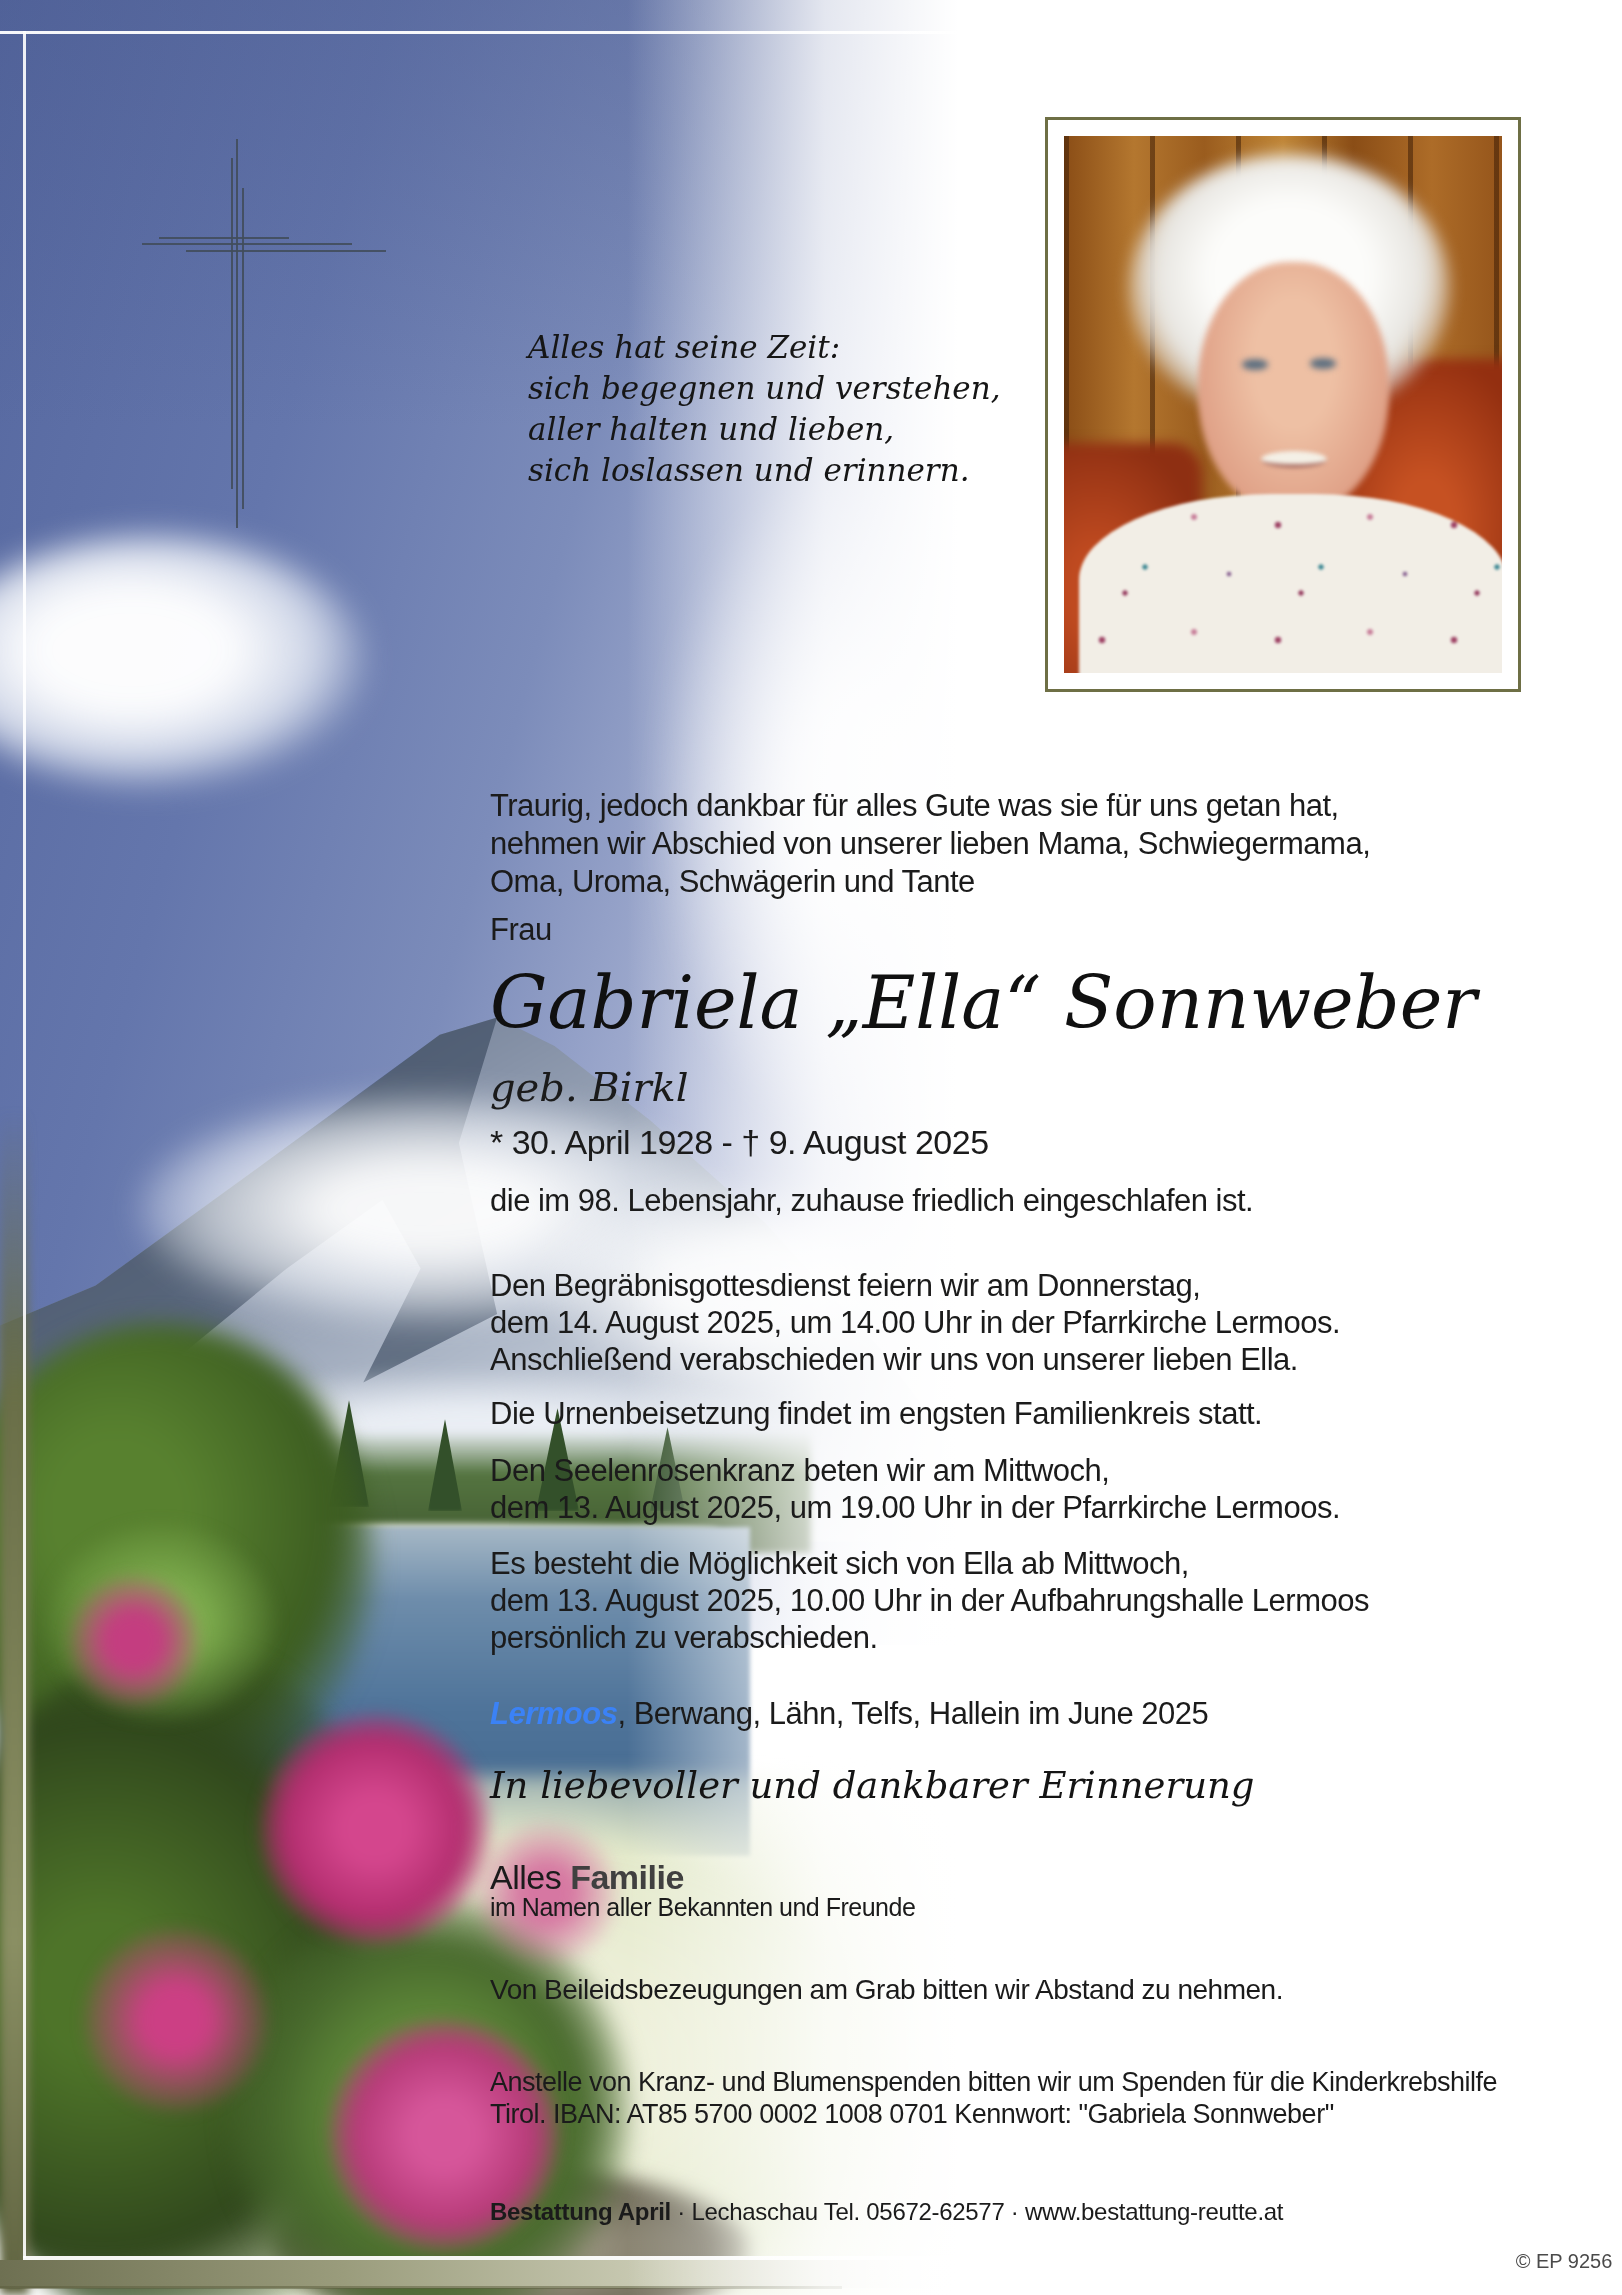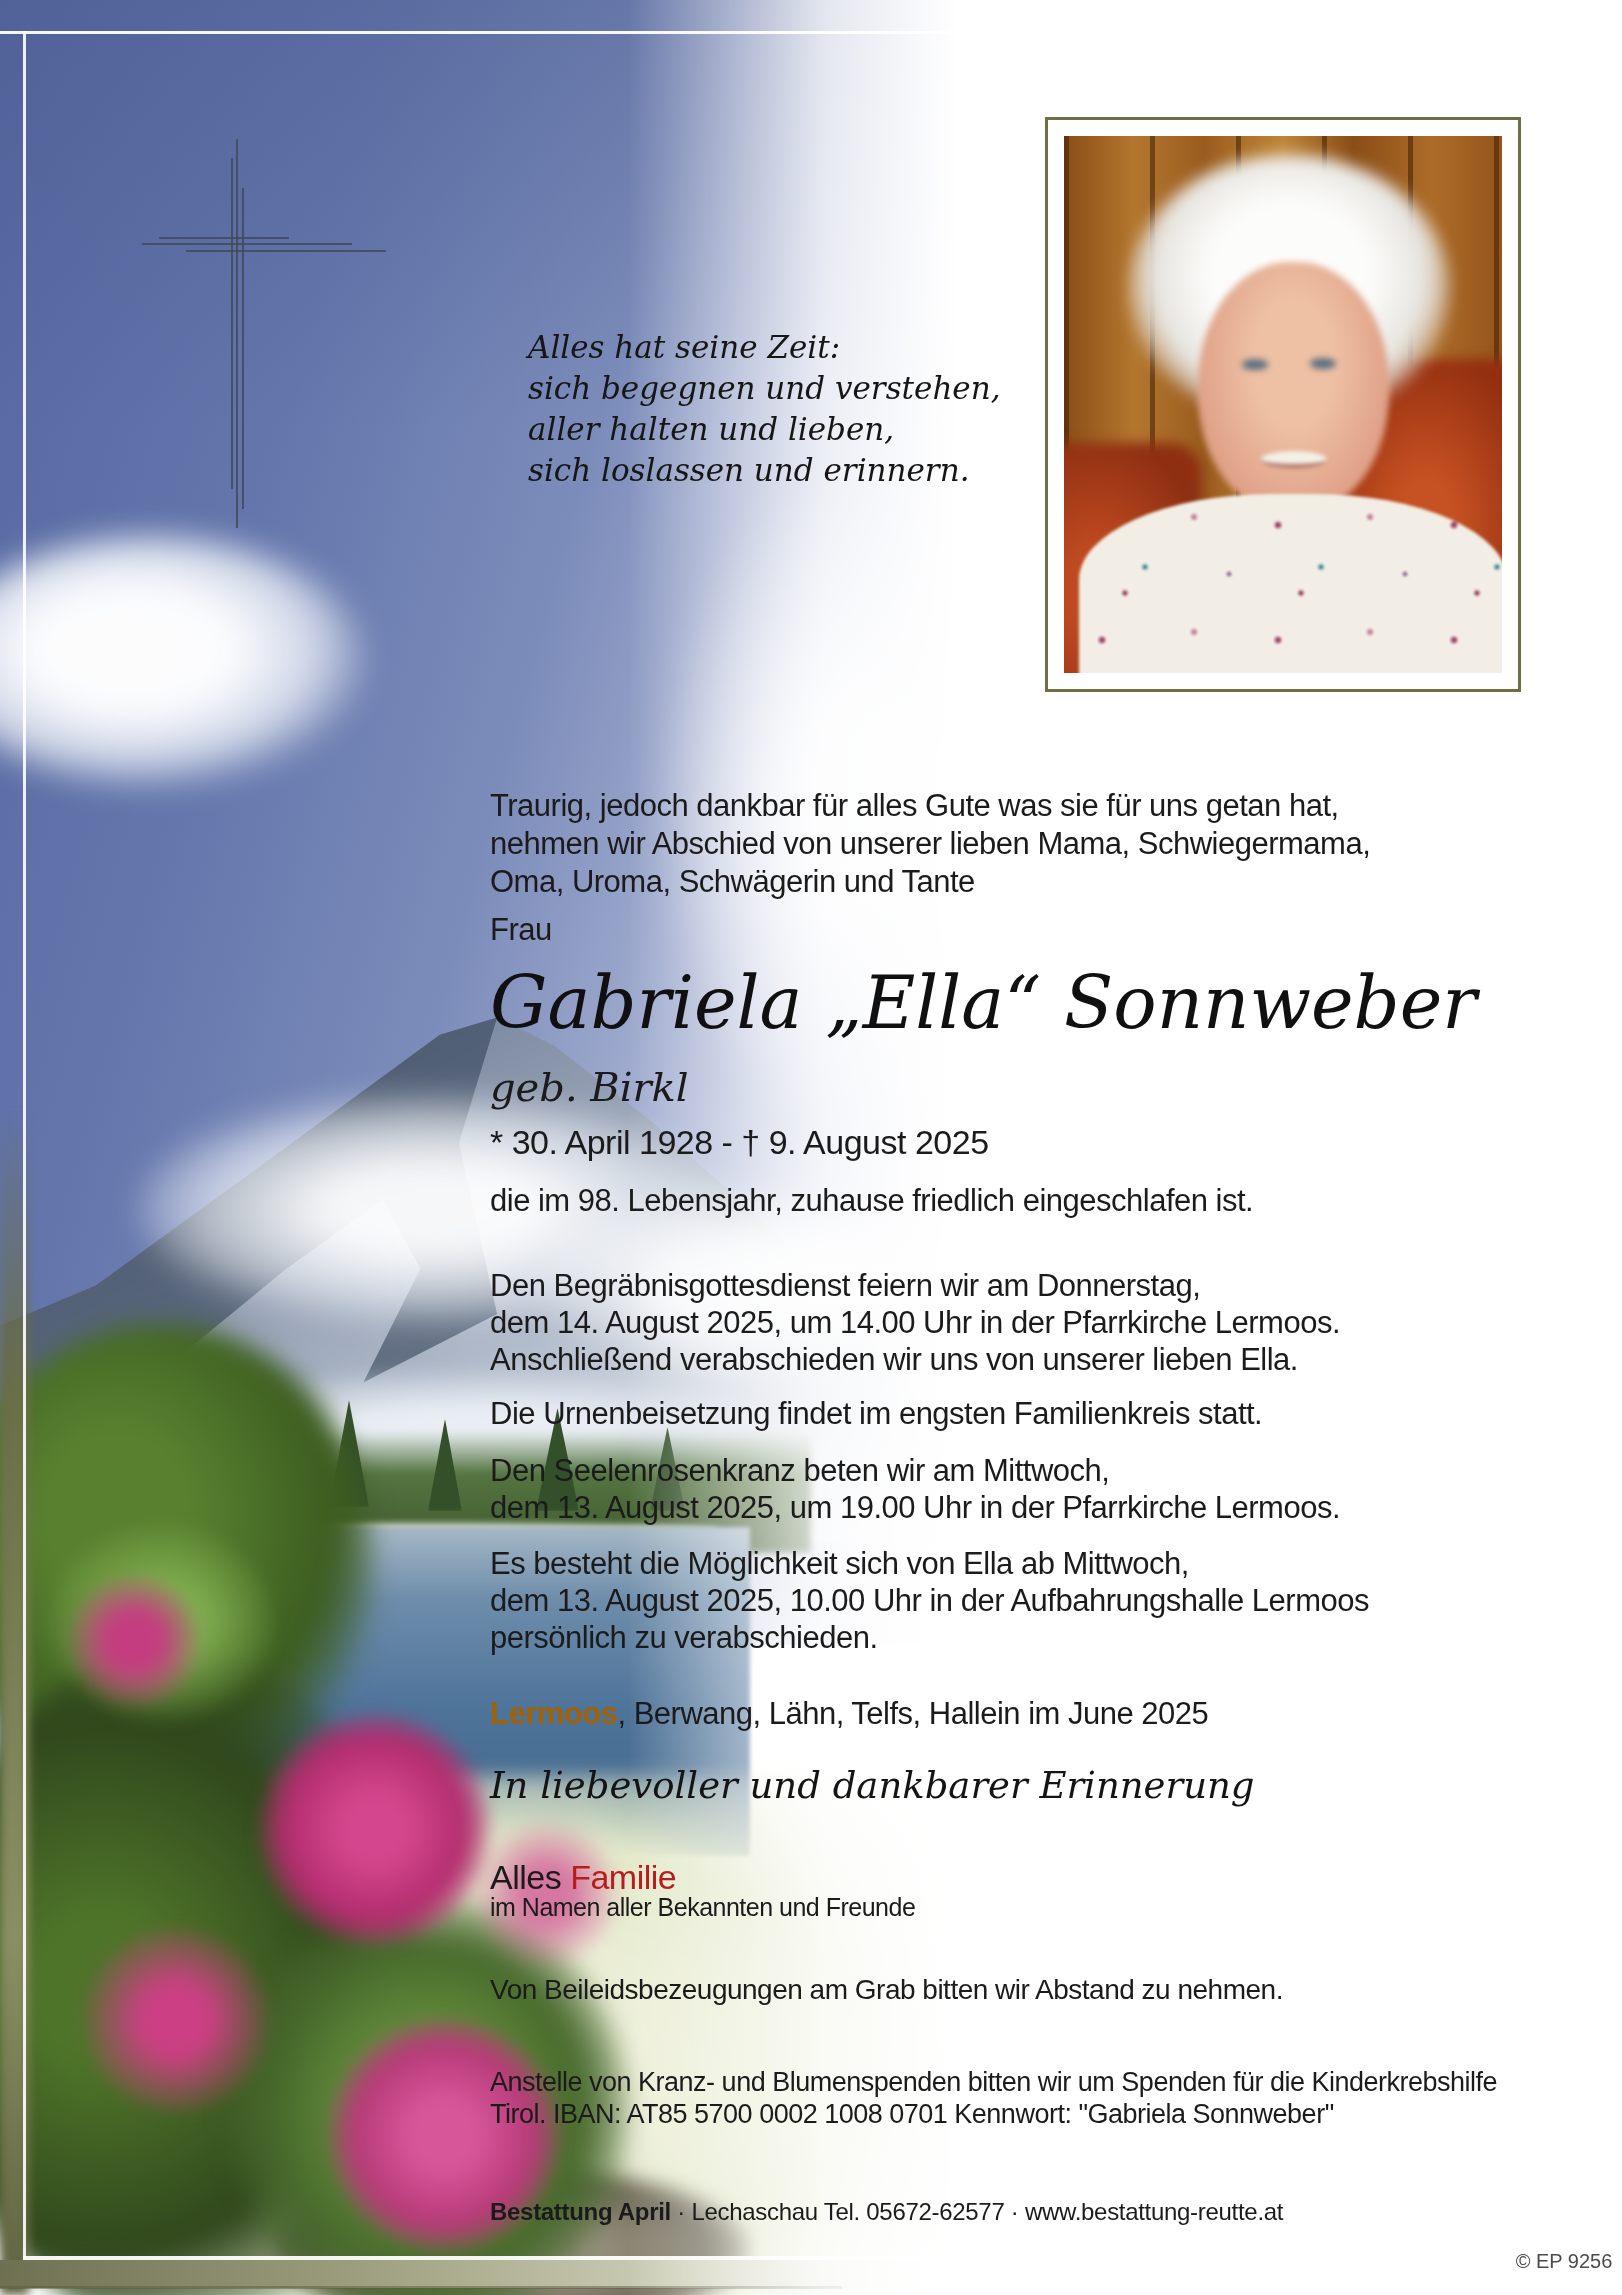--- a/index.html
+++ b/index.html
@@ -124,24 +124,24 @@
   .salutation{left:490px;top:912px;width:1140px;font-size:31px;}
   .name{left:490px;top:963px;width:1140px;font-size:72px;line-height:80px;color:#101010;}
   .gebname{left:490px;top:1064px;width:1140px;font-size:40px;}
   .dates{left:490px;top:1123px;width:1140px;font-size:34px;}
   .ageline{left:490px;top:1183px;width:1140px;font-size:31px;}
   .funeral{left:490px;top:1267px;width:1140px;font-size:31px;line-height:37px;}
   .urn{left:490px;top:1396px;width:1140px;font-size:31px;}
   .rosary{left:490px;top:1452px;width:1140px;font-size:31px;line-height:37px;}
   .farewell{left:490px;top:1545px;width:1140px;font-size:31px;line-height:37px;}
   .cities{left:490px;top:1696px;width:1140px;font-size:31px;}
-  .cities b{font-weight:700;color:#a16207;}
+  .cities b{font-weight:700;color:#3b82f6;font-style:italic;}
   .remembrance{left:490px;top:1764px;width:1140px;font-size:37px;color:#141414;}
   .family{left:490px;top:1858px;width:1140px;font-size:34px;}
-  .family b{font-weight:400;color:#b91c1c;}
+  .family b{font-weight:700;color:#404040;}
   .familysub{left:490px;top:1893px;width:1140px;font-size:25px;}
   .condolence{left:490px;top:1974px;width:1140px;font-size:28px;}
   .donation{left:490px;top:2066px;width:1140px;font-size:27px;line-height:32px;}
   .footerline{left:490px;top:2198px;width:1140px;font-size:24px;letter-spacing:-0.3px;}
   .footerline b{font-weight:700;}
   .copyright{right:10.7px;top:2250px;width:230px;text-align:right;font-size:20px;color:#4a4a4a;letter-spacing:0;}
 </style>
 </head>
 <body>
 

